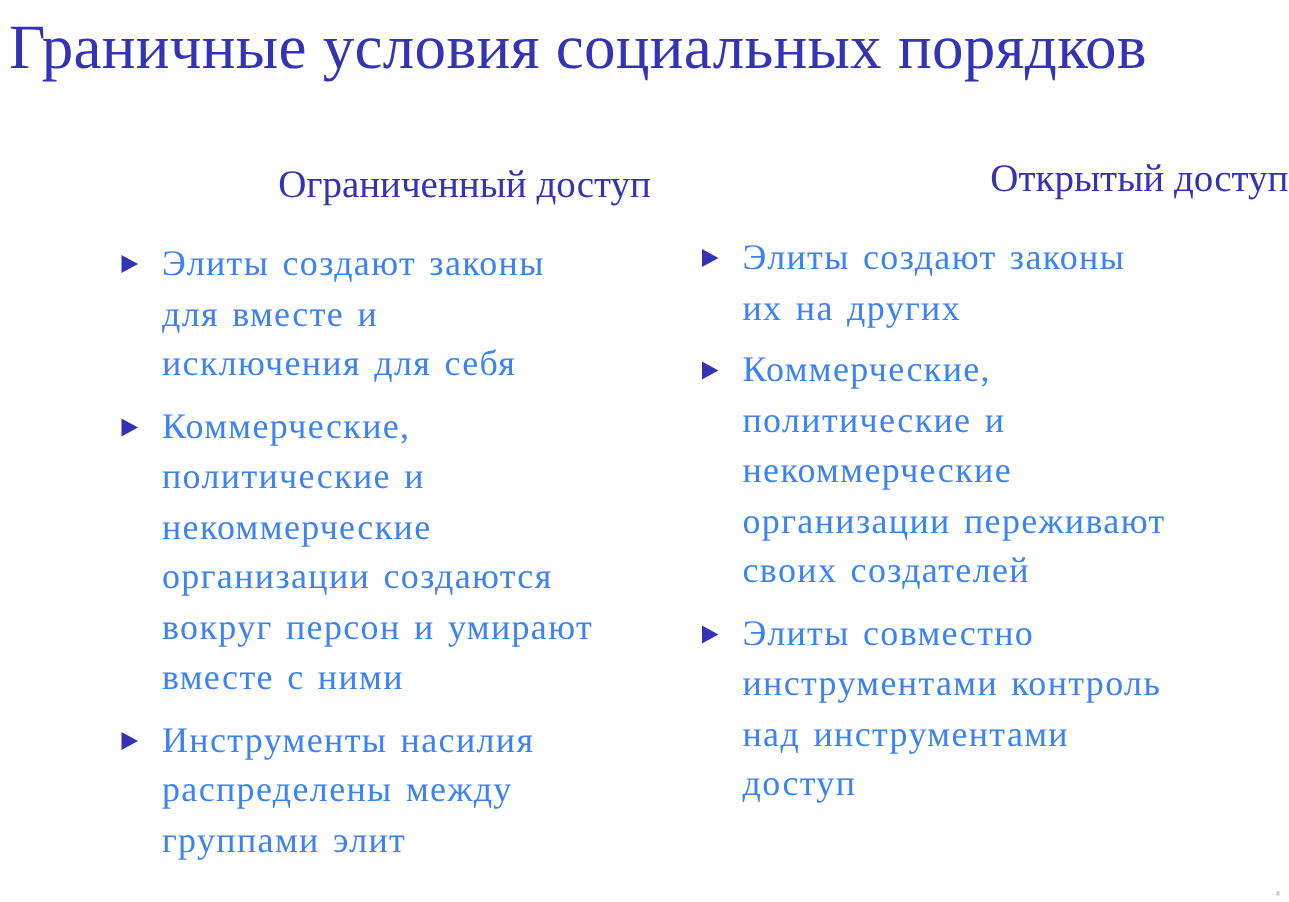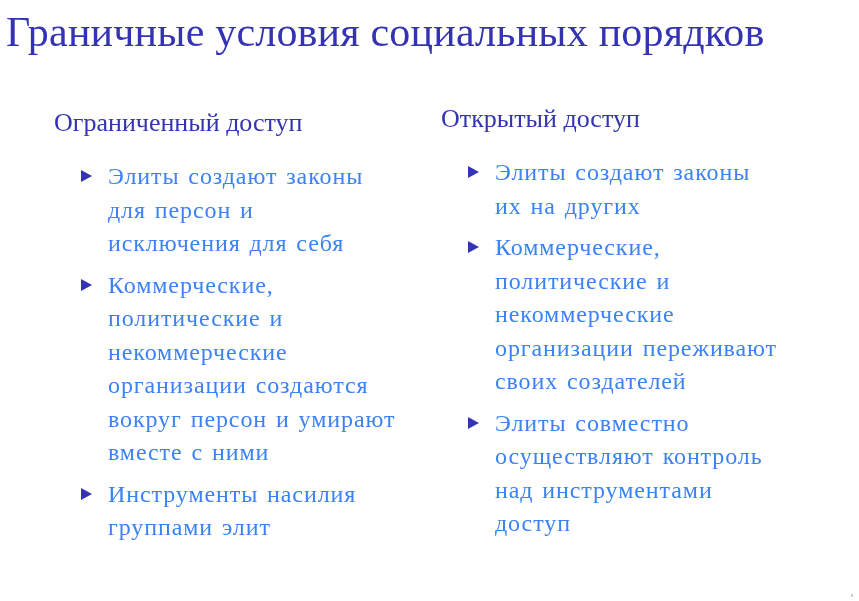--- a/index.html
+++ b/index.html
@@ -32,20 +32,21 @@
     }
     .col-left { left: 54px; width: 380px; }
     .col-right { left: 441px; width: 418px; top: 104px; }
     .col-heading {
       margin: 0 0 22px 0;
       font-family: "Liberation Serif", "DejaVu Serif", serif;
       font-weight: normal;
       font-size: 26px;
       color: #3333b3;
       white-space: nowrap;
+      text-align: right;
     }
     .col-right .col-heading { margin-bottom: 22px; }
     ul.bullets {
       list-style: none;
       margin: 0;
       padding: 0;
     }
     ul.bullets li {
       position: relative;
       padding-left: 54px;
@@ -81,35 +82,36 @@
 <body>
 
 <h1 class="slide-title">Граничные условия социальных порядков</h1>
 
 <div class="column col-left">
   <h2 class="col-heading">Ограниченный доступ</h2>
   <ul class="bullets">
     <li>
       <span class="bullet-icon"></span>
       <span class="line">Элиты создают законы</span>
-      <span class="line">для персон и</span>
+      <span class="line">для вместе и</span>
       <span class="line">исключения для себя</span>
     </li>
     <li>
       <span class="bullet-icon"></span>
       <span class="line">Коммерческие,</span>
       <span class="line">политические и</span>
       <span class="line">некоммерческие</span>
       <span class="line">организации создаются</span>
       <span class="line">вокруг персон и умирают</span>
       <span class="line">вместе с ними</span>
     </li>
     <li>
       <span class="bullet-icon"></span>
       <span class="line">Инструменты насилия</span>
+      <span class="line">распределены между</span>
       <span class="line">группами элит</span>
     </li>
   </ul>
 </div>
 
 <div class="column col-right">
   <h2 class="col-heading">Открытый доступ</h2>
   <ul class="bullets">
     <li>
       <span class="bullet-icon"></span>
@@ -120,20 +122,20 @@
       <span class="bullet-icon"></span>
       <span class="line">Коммерческие,</span>
       <span class="line">политические и</span>
       <span class="line">некоммерческие</span>
       <span class="line">организации переживают</span>
       <span class="line">своих создателей</span>
     </li>
     <li>
       <span class="bullet-icon"></span>
       <span class="line">Элиты совместно</span>
-      <span class="line">осуществляют контроль</span>
+      <span class="line">инструментами контроль</span>
       <span class="line">над инструментами</span>
       <span class="line">доступ</span>
     </li>
   </ul>
 </div>
 
 <div class="page-mark"></div>
 
 </body></html>

